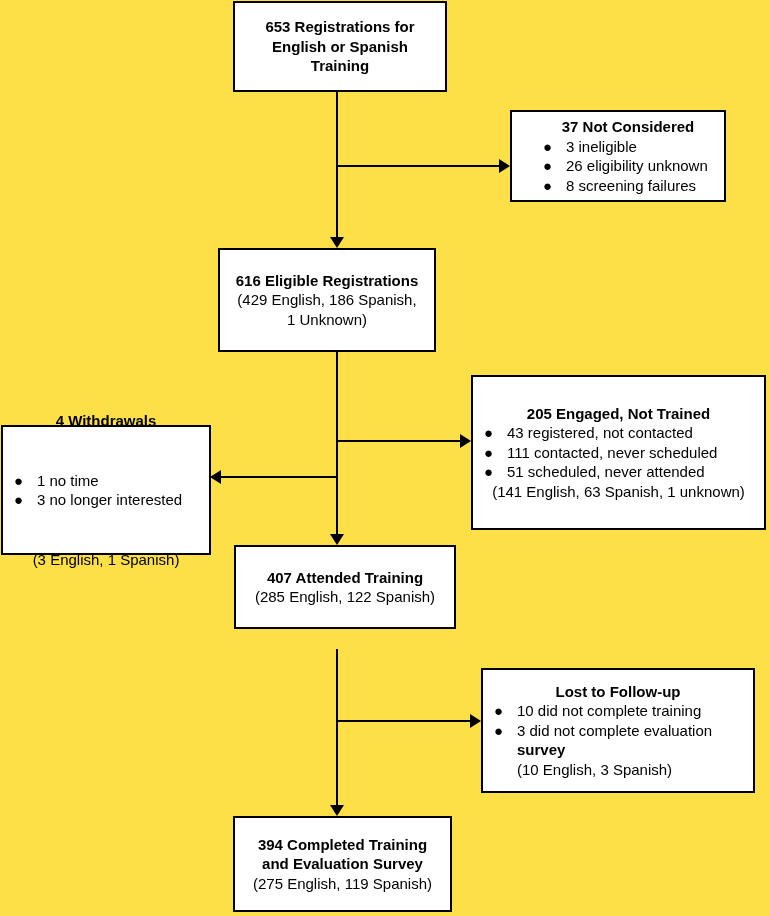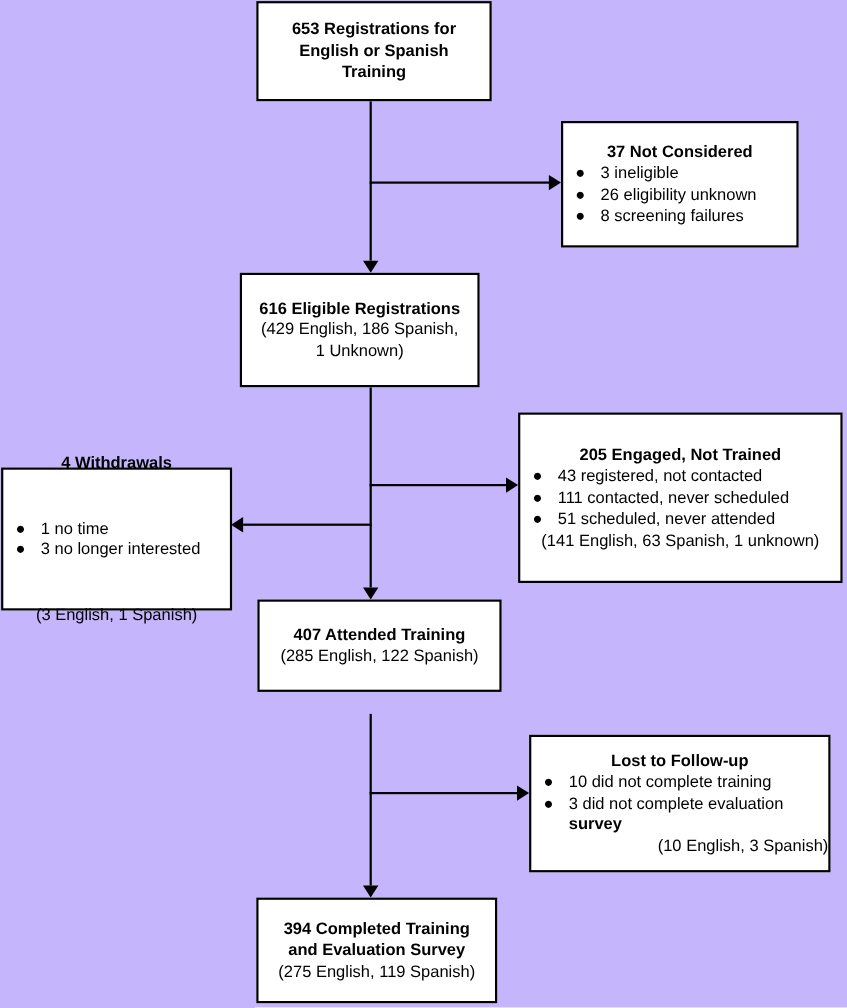--- a/index.html
+++ b/index.html
@@ -8,21 +8,21 @@
     background: #ffffff;
   }
   body {
     font-family: "Liberation Sans", sans-serif;
     color: #000000;
   }
   #flow-canvas {
     position: relative;
     width: 770px;
     height: 916px;
-    background: #c4b5fd;
+    background: #fde047;
     overflow: hidden;
   }
   .node {
     position: absolute;
     box-sizing: border-box;
     border: 2px solid #000000;
     background: #ffffff;
     display: flex;
     flex-direction: column;
     justify-content: center;
@@ -33,23 +33,24 @@
     text-align: center;
     font-size: 15px;
     line-height: 1.30;
   }
   .node-sub {
     text-align: center;
     font-size: 15px;
     line-height: 1.30;
   }
   .node-sub-indent {
-    text-align: right;
-    font-size: 15px;
-    line-height: 1.30;
+    text-align: left;
+    font-size: 15px;
+    line-height: 1.30;
+    padding-left: 34px;
   }
   .bullets {
     list-style: none;
     margin: 0;
     padding: 0;
   }
   .bullets li {
     position: relative;
     font-size: 15px;
     line-height: 1.30;
@@ -61,21 +62,21 @@
     left: 11px;
     top: 0;
   }
   .bullets li .cont {
     display: block;
     font-weight: bold;
   }
 
   
   #node-registrations { left: 233px; top: 1px;   width: 214px; height: 91px;  }
-  #node-not-considered{ left: 510px; top: 110px; width: 216px; height: 115px; }
+  #node-not-considered{ left: 510px; top: 110px; width: 216px; height: 92px; padding-left: 20px; }
   #node-eligible      { left: 218px; top: 248px; width: 218px; height: 104px; }
   #node-engaged       { left: 471px; top: 375px; width: 295px; height: 155px; }
   #node-withdrawals   { left: 1px;   top: 425px; width: 210px; height: 130px; gap: 40px; }
   #node-attended      { left: 234px; top: 545px; width: 222px; height: 84px; }
   #node-lost          { left: 481px; top: 668px; width: 274px; height: 125px; }
   #node-completed     { left: 233px; top: 816px; width: 219px; height: 96px;  }
 
   
   .vline, .hline {
     position: absolute;

